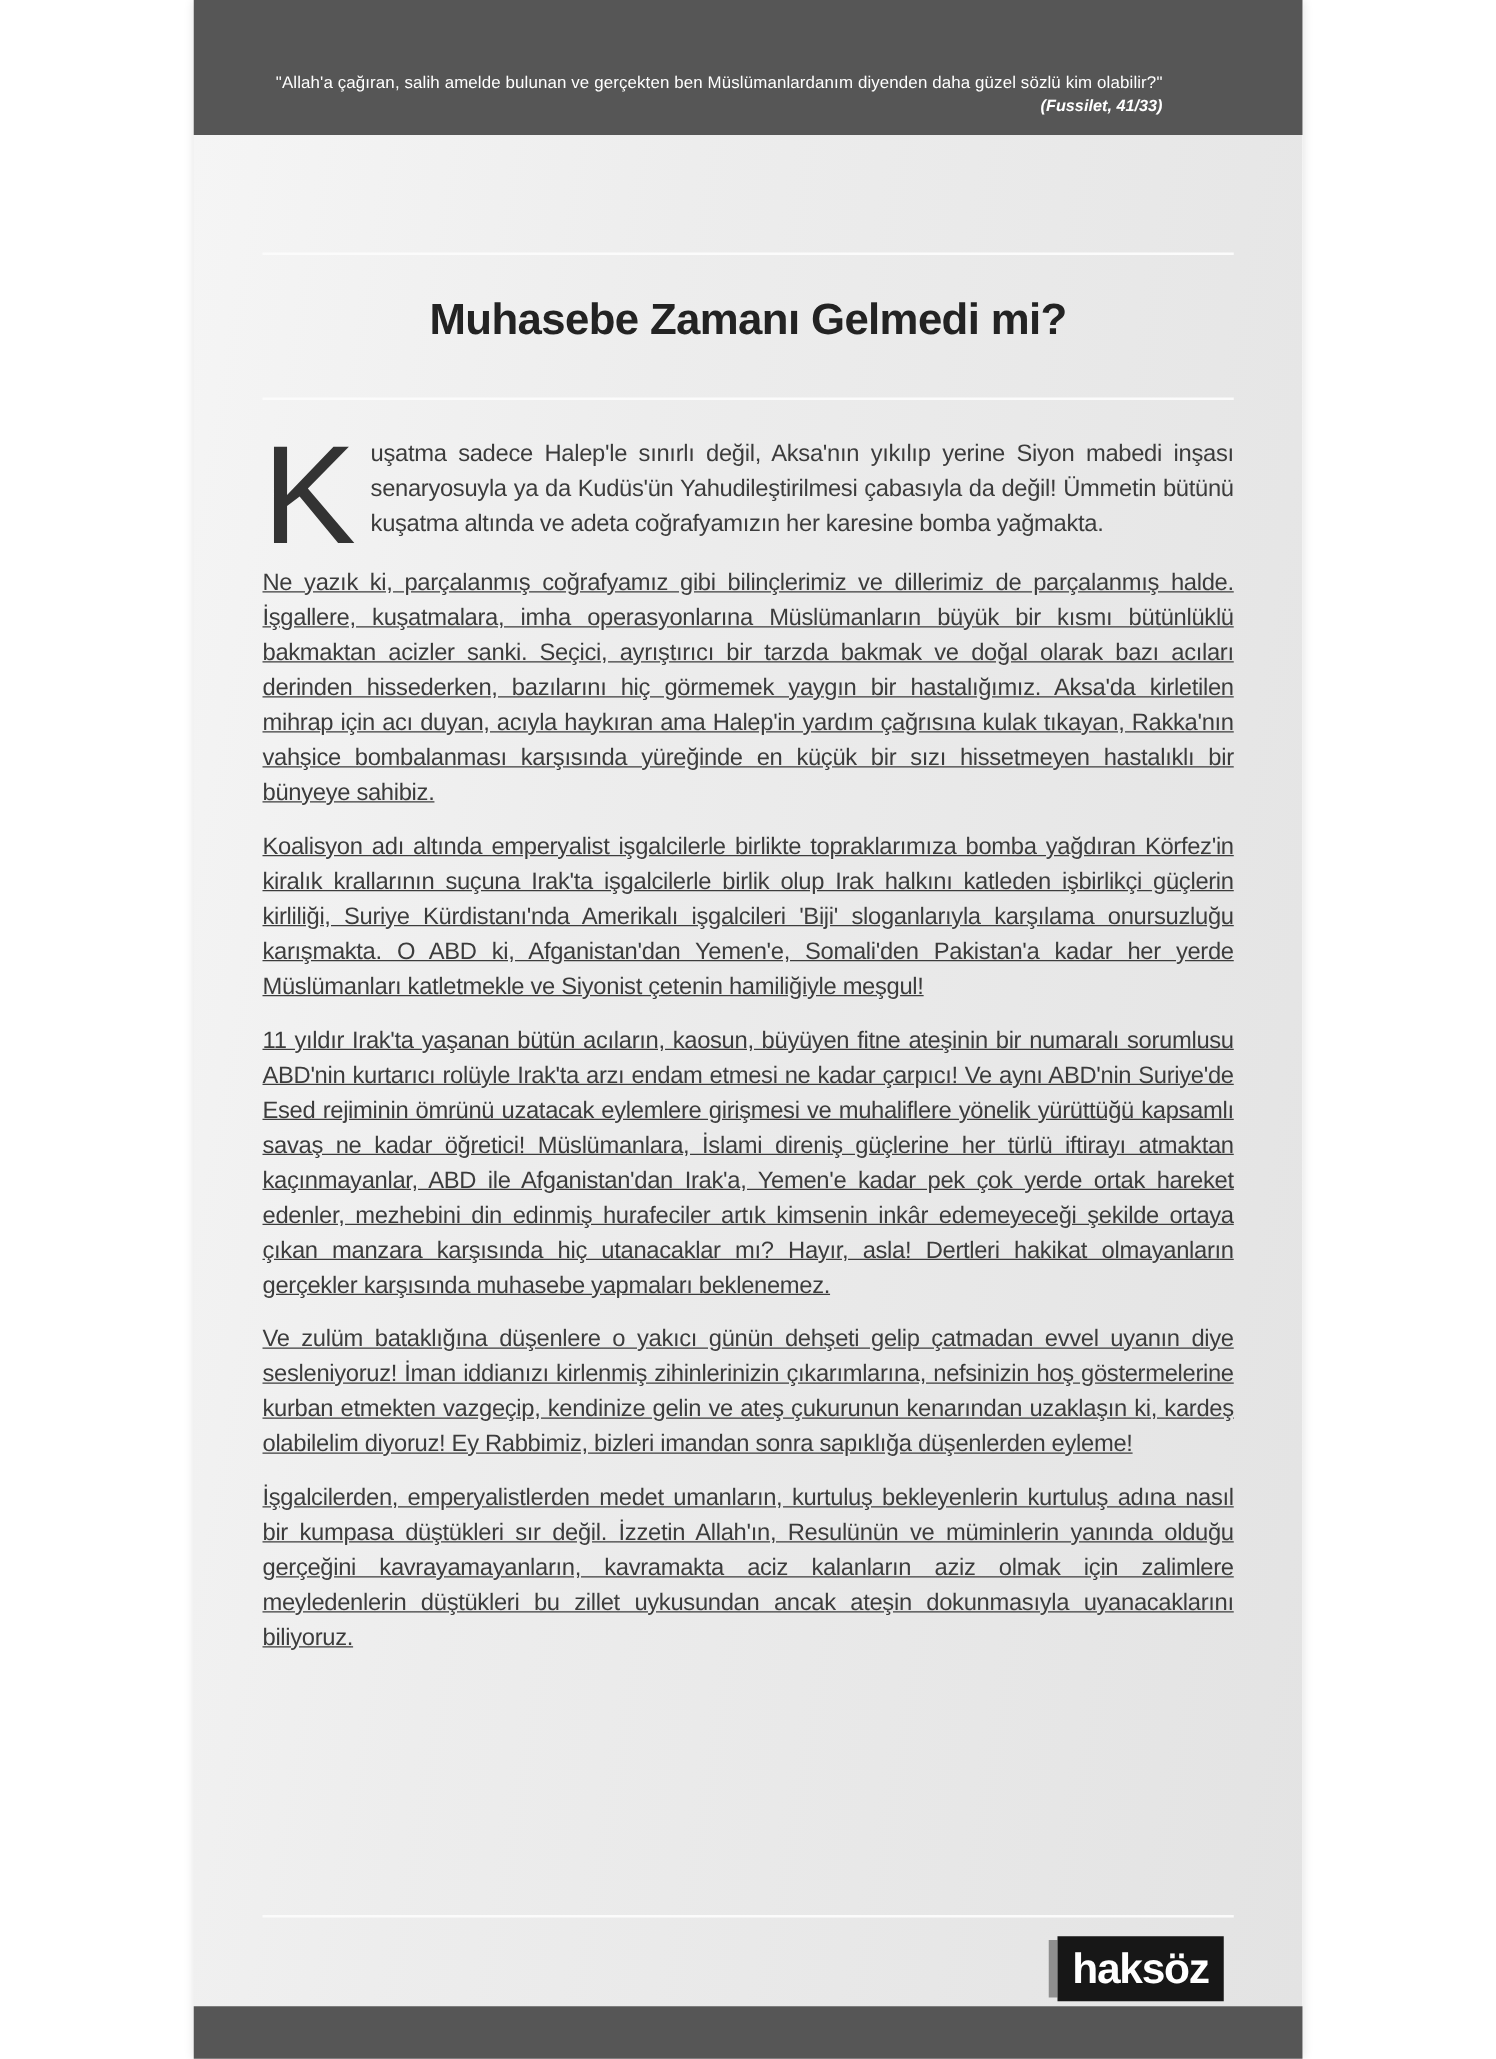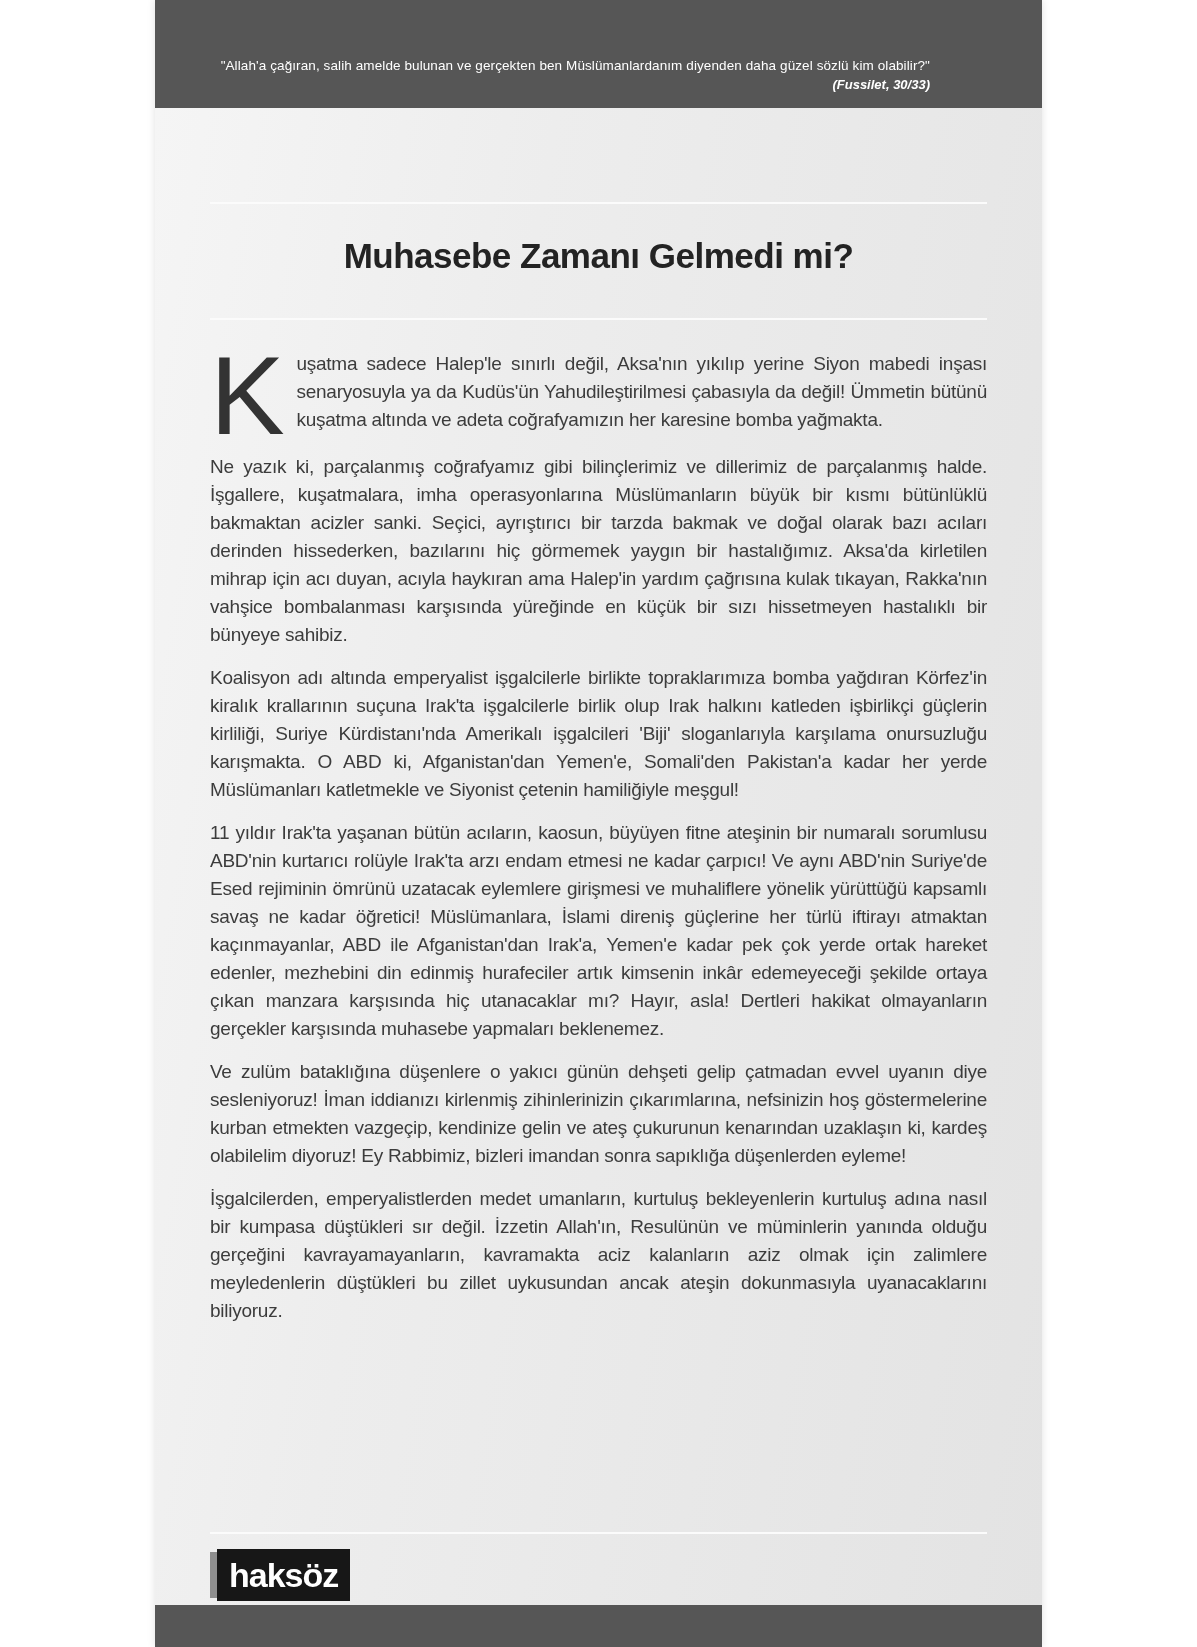--- a/index.html
+++ b/index.html
@@ -66,39 +66,39 @@
   }
   .body-para {
     margin-top: 30px;
     font-size: 19px;
     line-height: 28px;
     letter-spacing: -0.25px;
     color: #3c3c3c;
     text-align: justify;
     flex: 0 0 auto;
   }
-  .body-para + .body-para { margin-top: 15px; }
+  .body-para + .body-para { margin-top: 15px; text-decoration: underline; }
   .dropcap {
     float: left;
     font-size: 112px;
     line-height: 84px;
     height: 84px;
     margin: 4px 12px 0 0;
     color: #333333;
     font-weight: normal;
   }
   
   .bottom-block {
     margin-top: auto;
     flex: 0 0 auto;
     padding-bottom: 4px;
   }
   .logo-row {
     display: flex;
-    justify-content: flex-start;
+    justify-content: flex-end;
     margin: 15px 8px 0 0;
   }
   .logo {
     display: flex;
     align-items: stretch;
     height: 52px;
   }
   .logo-spine {
     width: 7px;
     background: #8f8f8f;
@@ -120,21 +120,21 @@
     flex: 0 0 auto;
   }
 </style>
 </head>
 <body>
 
 <div class="page">
 
   <div class="banner">
     <div class="quote">"Allah'a çağıran, salih amelde bulunan ve gerçekten ben Müslümanlardanım diyenden daha güzel sözlü kim olabilir?"</div>
-    <div class="attrib">(Fussilet, 30/33)</div>
+    <div class="attrib">(Fussilet, 41/33)</div>
   </div>
 
   <div class="content">
 
     <div class="rule rule-top"></div>
 
     <h1 class="article-title">Muhasebe Zamanı Gelmedi mi?</h1>
 
     <div class="rule rule-title"></div>
 

